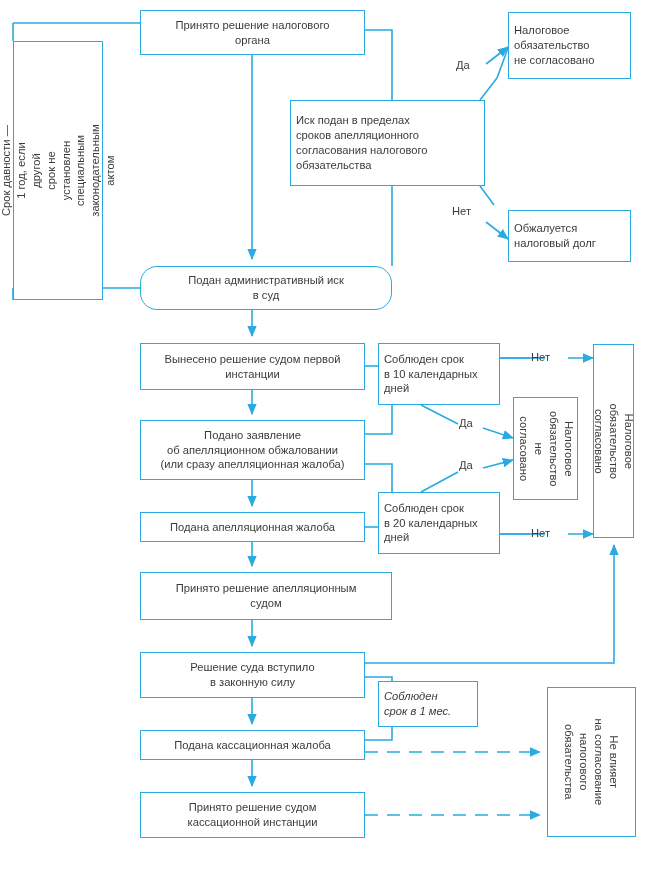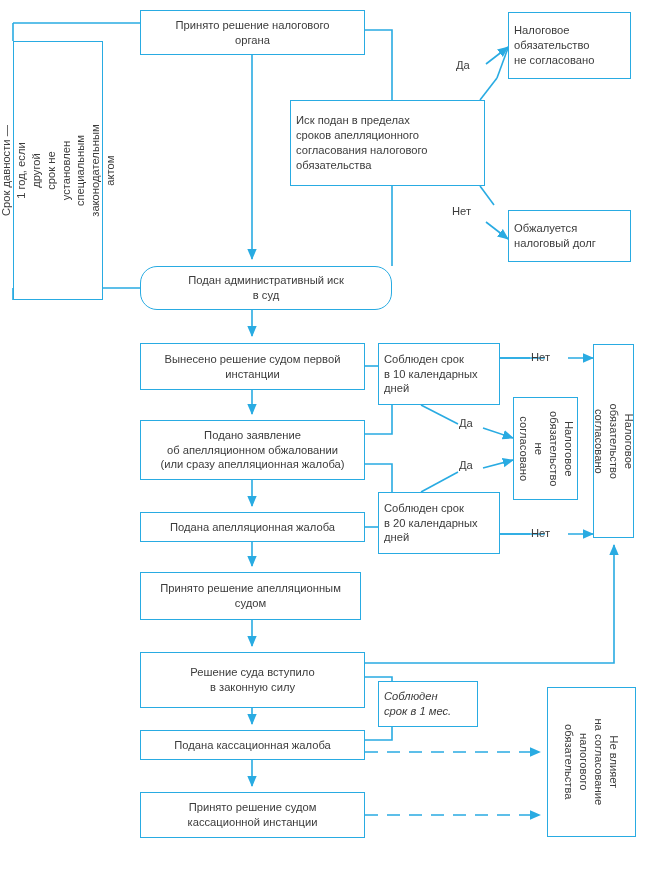--- a/index.html
+++ b/index.html
@@ -202,26 +202,26 @@
     <span class="txt">Налоговое
 обязательство
 не согласовано</span>
   </div>
 
   <div class="node vnode rot-cw" style="left:593px; top:344px; width:41px; height:194px;">
     <span class="txt">Налоговое обязательство
 согласовано</span>
   </div>
 
-  <div class="node" style="left:140px; top:572px; width:221px; height:48px;">
+  <div class="node" style="left:140px; top:572px; width:252px; height:48px;">
     <span class="txt">Принято решение апелляционным
 судом</span>
   </div>
 
-  <div class="node" style="left:140px; top:652px; width:225px; height:56px;">
+  <div class="node" style="left:140px; top:652px; width:225px; height:46px;">
     <span class="txt">Решение суда вступило
 в законную силу</span>
   </div>
 
   <div class="node lefttext" style="left:378px; top:681px; width:100px; height:46px;font-style:italic;">
     <span class="txt">Соблюден
 срок в 1 мес.</span>
   </div>
 
   <div class="node" style="left:140px; top:730px; width:225px; height:30px;">

